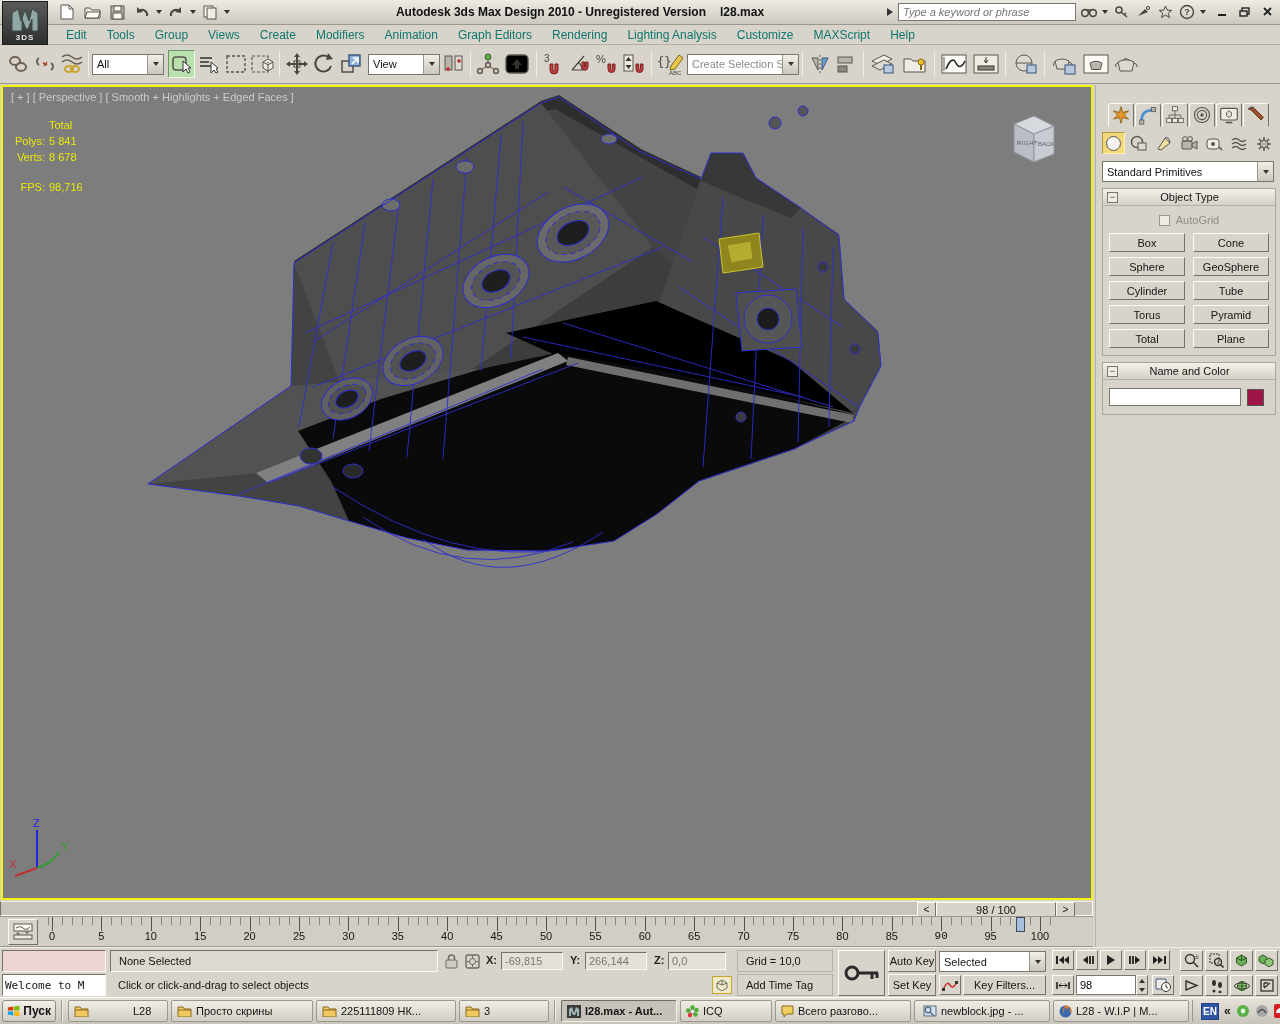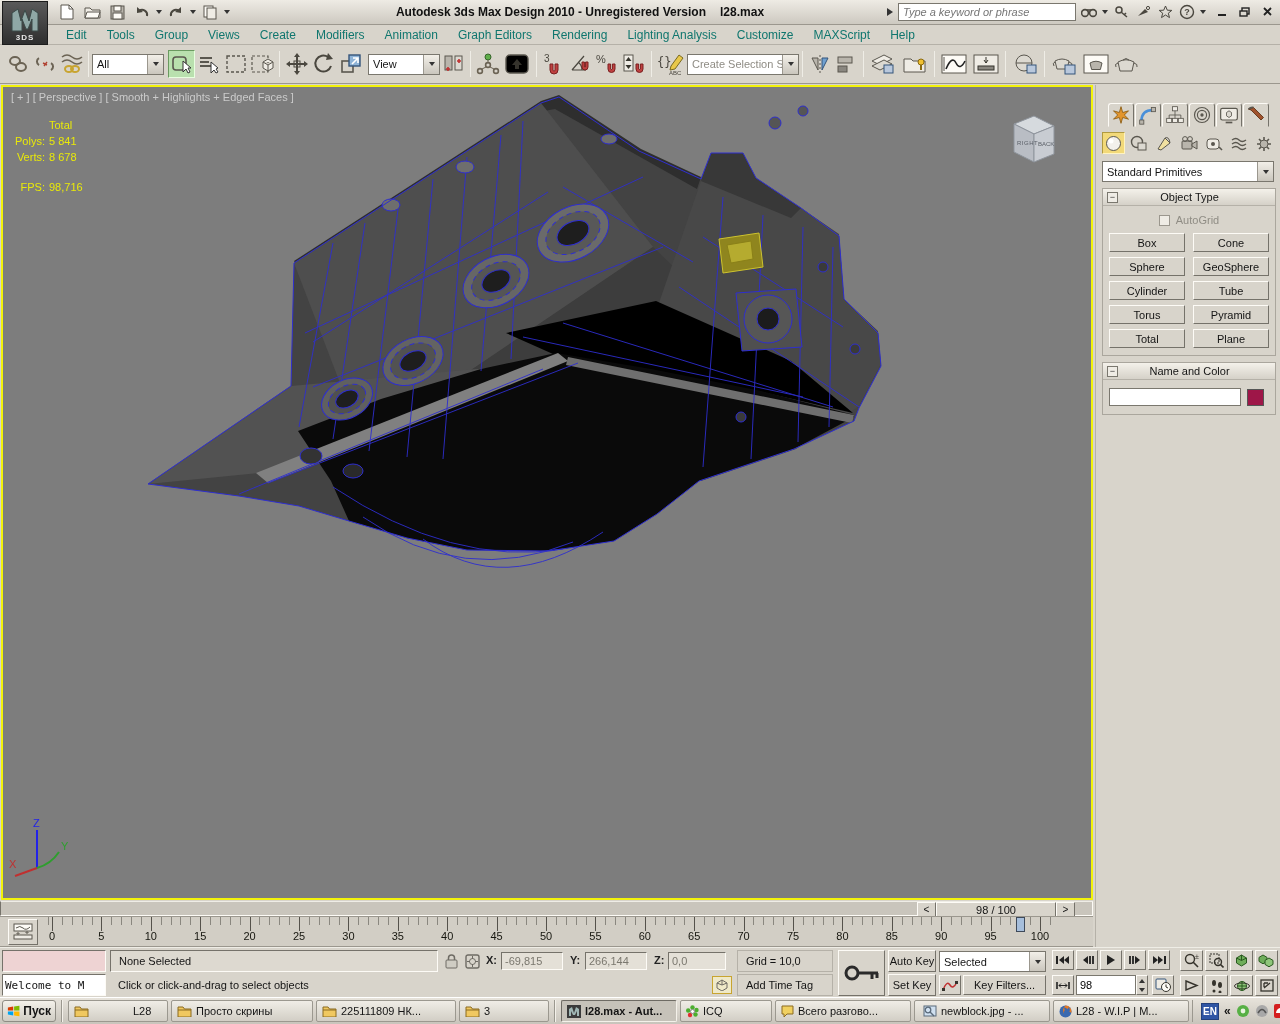--- a/index.html
+++ b/index.html
@@ -779,21 +779,21 @@
         <span class="rlabel" style="left: 403.2px;">40</span>
         <span class="rlabel" style="left: 452.6px;">45</span>
         <span class="rlabel" style="left: 502px;">50</span>
         <span class="rlabel" style="left: 551.4px;">55</span>
         <span class="rlabel" style="left: 600.8px;">60</span>
         <span class="rlabel" style="left: 650.2px;">65</span>
         <span class="rlabel" style="left: 699.6px;">70</span>
         <span class="rlabel" style="left: 749px;">75</span>
         <span class="rlabel" style="left: 798.4px;">80</span>
         <span class="rlabel" style="left: 847.8px;">85</span>
-        <span class="rlabel" style="left: 897.2px;">90</span>
+        <span class="rlabel" style="left: 897.2px; font-family: Liberation Mono, monospace;">90</span>
         <span class="rlabel" style="left: 946.6px;">95</span>
         <span class="rlabel" style="left: 996px;">100</span>
       </div>
     <div id="frame-marker" style="left: 972.24px;"></div>
   </div>
 </div>
 
 <div id="statusbar" class="abs">
   <div id="listener-pink" class="abs sunken"></div>
   <div id="listener-white" class="abs sunken">Welcome to M</div>

